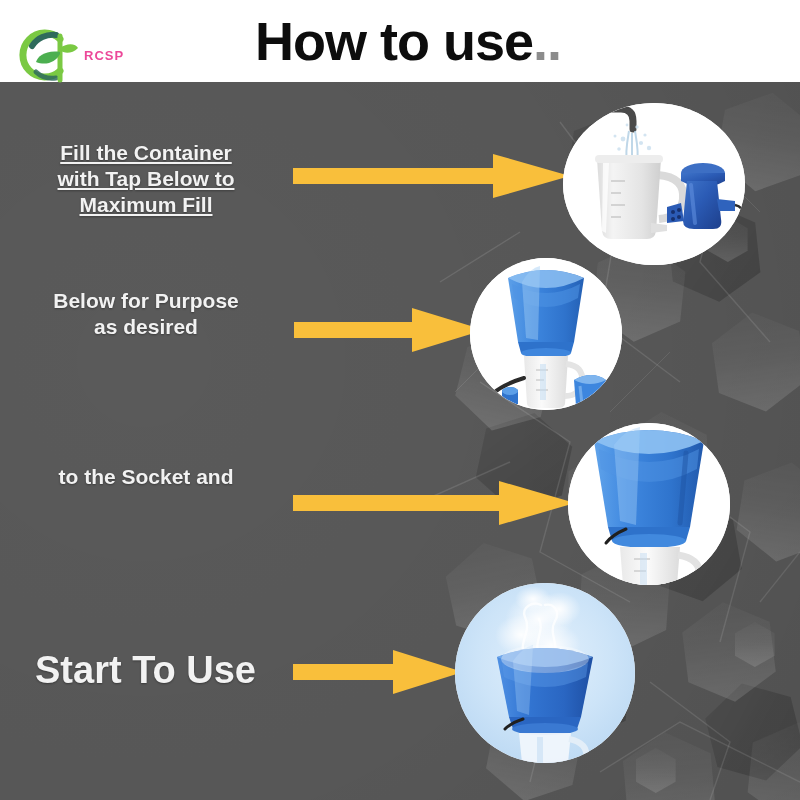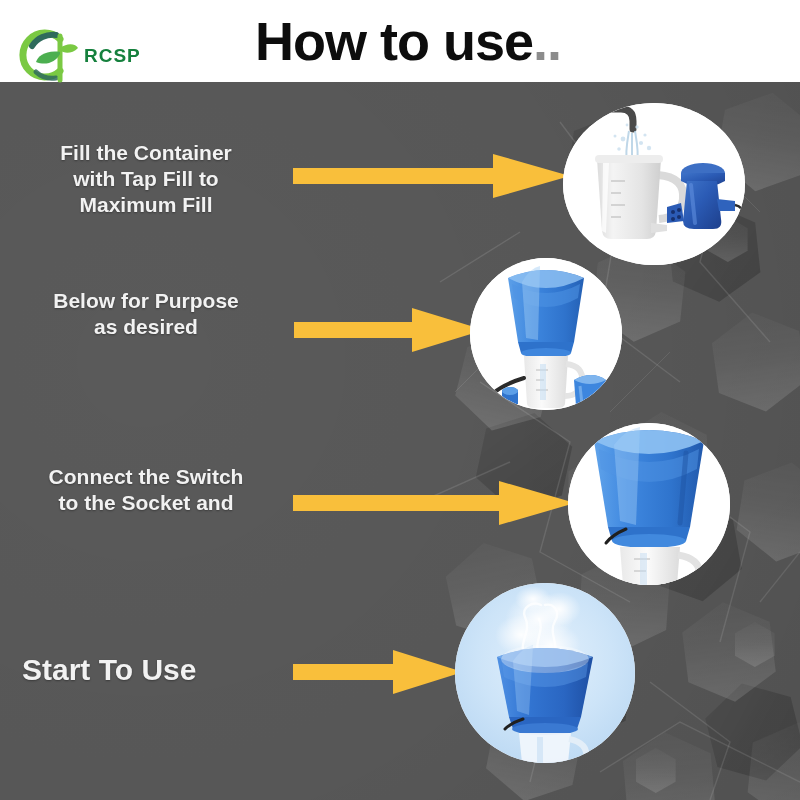--- a/index.html
+++ b/index.html
@@ -51,24 +51,24 @@
   .logo-wrap {
     position: absolute;
     left: 16px;
     top: 26px;
     display: flex;
     align-items: center;
     gap: 4px;
   }
   .logo-mark { display: block; }
   .logo-text {
-    font-size: 19px;
+    font-size: 13px;
     font-weight: bold;
     letter-spacing: 1px;
-    color: #15803d;
+    color: #ec4899;
     line-height: 1;
   }
   .title {
     position: absolute;
     left: 0;
     top: 0;
     width: 800px;
     text-align: center;
     padding-left: 16px;
     box-sizing: border-box;
@@ -92,24 +92,24 @@
     left: 0;
     width: 292px;
     text-align: center;
     color: #f2f2f2;
     font-weight: bold;
     font-size: 21px;
     line-height: 26px;
     text-shadow: 0 1px 2px rgba(0,0,0,0.35);
   }
   .step-text.big {
-    font-size: 30px;
+    font-size: 38px;
     line-height: 44px;
     text-align: left;
-    padding-left: 22px;
+    padding-left: 35px;
     width: 270px;
     box-sizing: border-box;
   }
 
   
   .arrow {
     position: absolute;
     height: 48px;
   }
   .arrow svg { display: block; }
@@ -214,23 +214,23 @@
         <path d="M44 26 C30 24 22 30 20 36 C30 40 40 36 44 28 Z" fill="#4caf50"></path>
         <path d="M44 22 C52 16 60 18 62 22 C56 28 48 28 44 24 Z" fill="#7ac943"></path>
       </svg>
       <span class="logo-text">RCSP</span>
     </div>
 
     <div class="title"><span>How to use</span><span class="dots-gray">..</span></div>
   </div>
 
   <div class="step" style="top:0;height:0;">
-    <div class="step-text" style="top:140px;">
+    <div class="step-text" style="top:140px;text-decoration:underline;">
       <div>Fill the Container</div>
-      <div>with Tap Fill to</div>
+      <div>with Tap Below to</div>
       <div>Maximum Fill</div>
     </div>
 
     <div class="arrow" style="left:293px;top:152px;width:277px;">
       <svg width="277" height="48" viewBox="0 0 277 48">
         <path d="M0 16 L200 16 L200 2 L277 24 L200 46 L200 32 L0 32 Z" fill="#f9bf3b"></path>
       </svg>
     </div>
 
     <div class="photo" style="left:563px;top:103px;width:182px;height:162px;">
@@ -355,21 +355,20 @@
 
         <path d="M104 122 Q122 112 136 122 L130 148 L106 148 Z" fill="#3d86de"></path>
         <path d="M104 122 Q122 112 136 122 Q120 130 104 122 Z" fill="#7fb5ee"></path>
         <path d="M110 128 L112 146" stroke="#9fcbf5" stroke-width="3" opacity="0.5"></path>
       </svg>
     </div>
   </div>
 
   <div class="step" style="top:0;height:0;">
     <div class="step-text" style="top:464px;">
-      <div>Connect the Switch</div>
       <div>to the Socket and</div>
     </div>
 
     <div class="arrow" style="left:293px;top:479px;width:282px;">
       <svg width="282" height="48" viewBox="0 0 282 48">
         <path d="M0 16 L206 16 L206 2 L282 24 L206 46 L206 32 L0 32 Z" fill="#f9bf3b"></path>
       </svg>
     </div>
 
     <div class="photo" style="left:568px;top:423px;width:162px;height:162px;">

